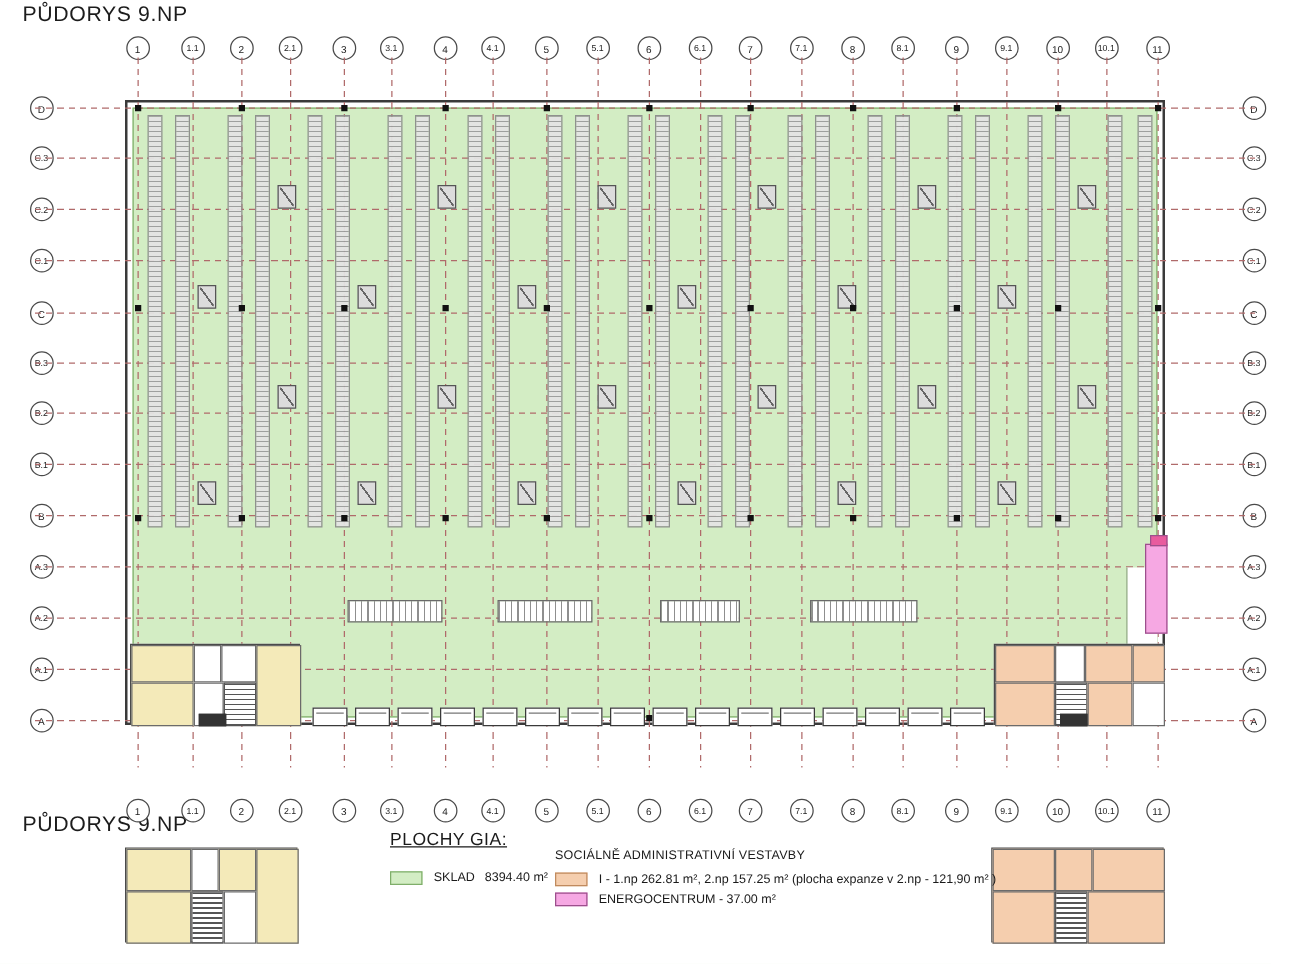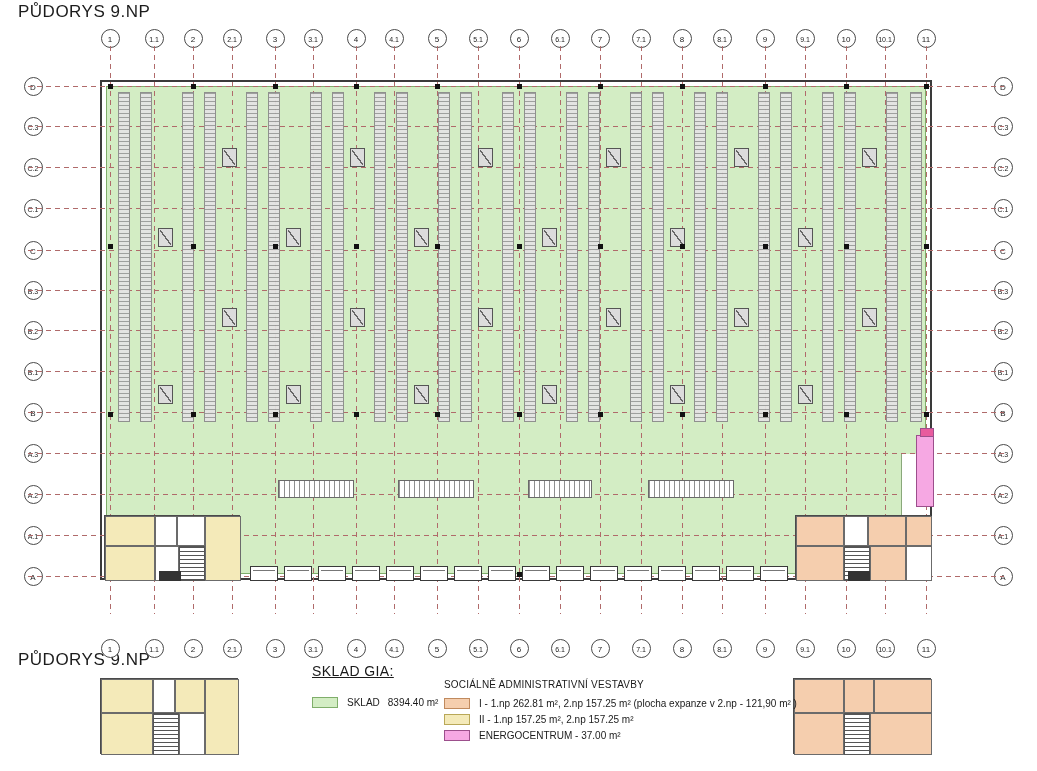--- a/index.html
+++ b/index.html
@@ -546,40 +546,36 @@
       <div class="cell orange" style="left:0px; top:0px; width:50px; height:34px;"></div>
       <div class="cell orange" style="left:50px; top:0px; width:30px; height:34px;"></div>
       <div class="cell orange" style="left:80px; top:0px; width:58px; height:34px;"></div>
       <div class="cell orange" style="left:0px; top:34px; width:50px; height:42px;"></div>
       <div class="stair" style="left:50px; top:34px; width:26px; height:42px;"></div>
       <div class="cell orange" style="left:76px; top:34px; width:62px; height:42px;"></div>
     </div>
   </div>
 
   <div class="legend">
-    <div class="legend-title">SKLAD GIA:</div>
+    <div class="legend-title">PLOCHY GIA:</div>
 
     <div class="legend-col-left">
       <div class="legend-row">
         <span class="swatch sw-green"></span>
         <span class="legend-label">SKLAD</span>
         <span style="margin-left:8px;" class="legend-label">8394.40 m²</span>
       </div>
     </div>
 
     <div class="legend-col-right">
       <div class="legend-head">SOCIÁLNĚ ADMINISTRATIVNÍ VESTAVBY</div>
       <div class="legend-row">
         <span class="swatch sw-orange"></span>
         <span class="legend-label">I - 1.np 262.81 m², 2.np 157.25 m² (plocha expanze v 2.np - 121,90 m² )</span>
       </div>
       <div class="legend-row">
-        <span class="swatch sw-beige"></span>
-        <span class="legend-label">II - 1.np 157.25 m², 2.np 157.25 m²</span>
-      </div>
-      <div class="legend-row">
         <span class="swatch sw-mag"></span>
         <span class="legend-label">ENERGOCENTRUM - 37.00 m²</span>
       </div>
     </div>
   </div>
 
 </div>
 
 </body></html>

